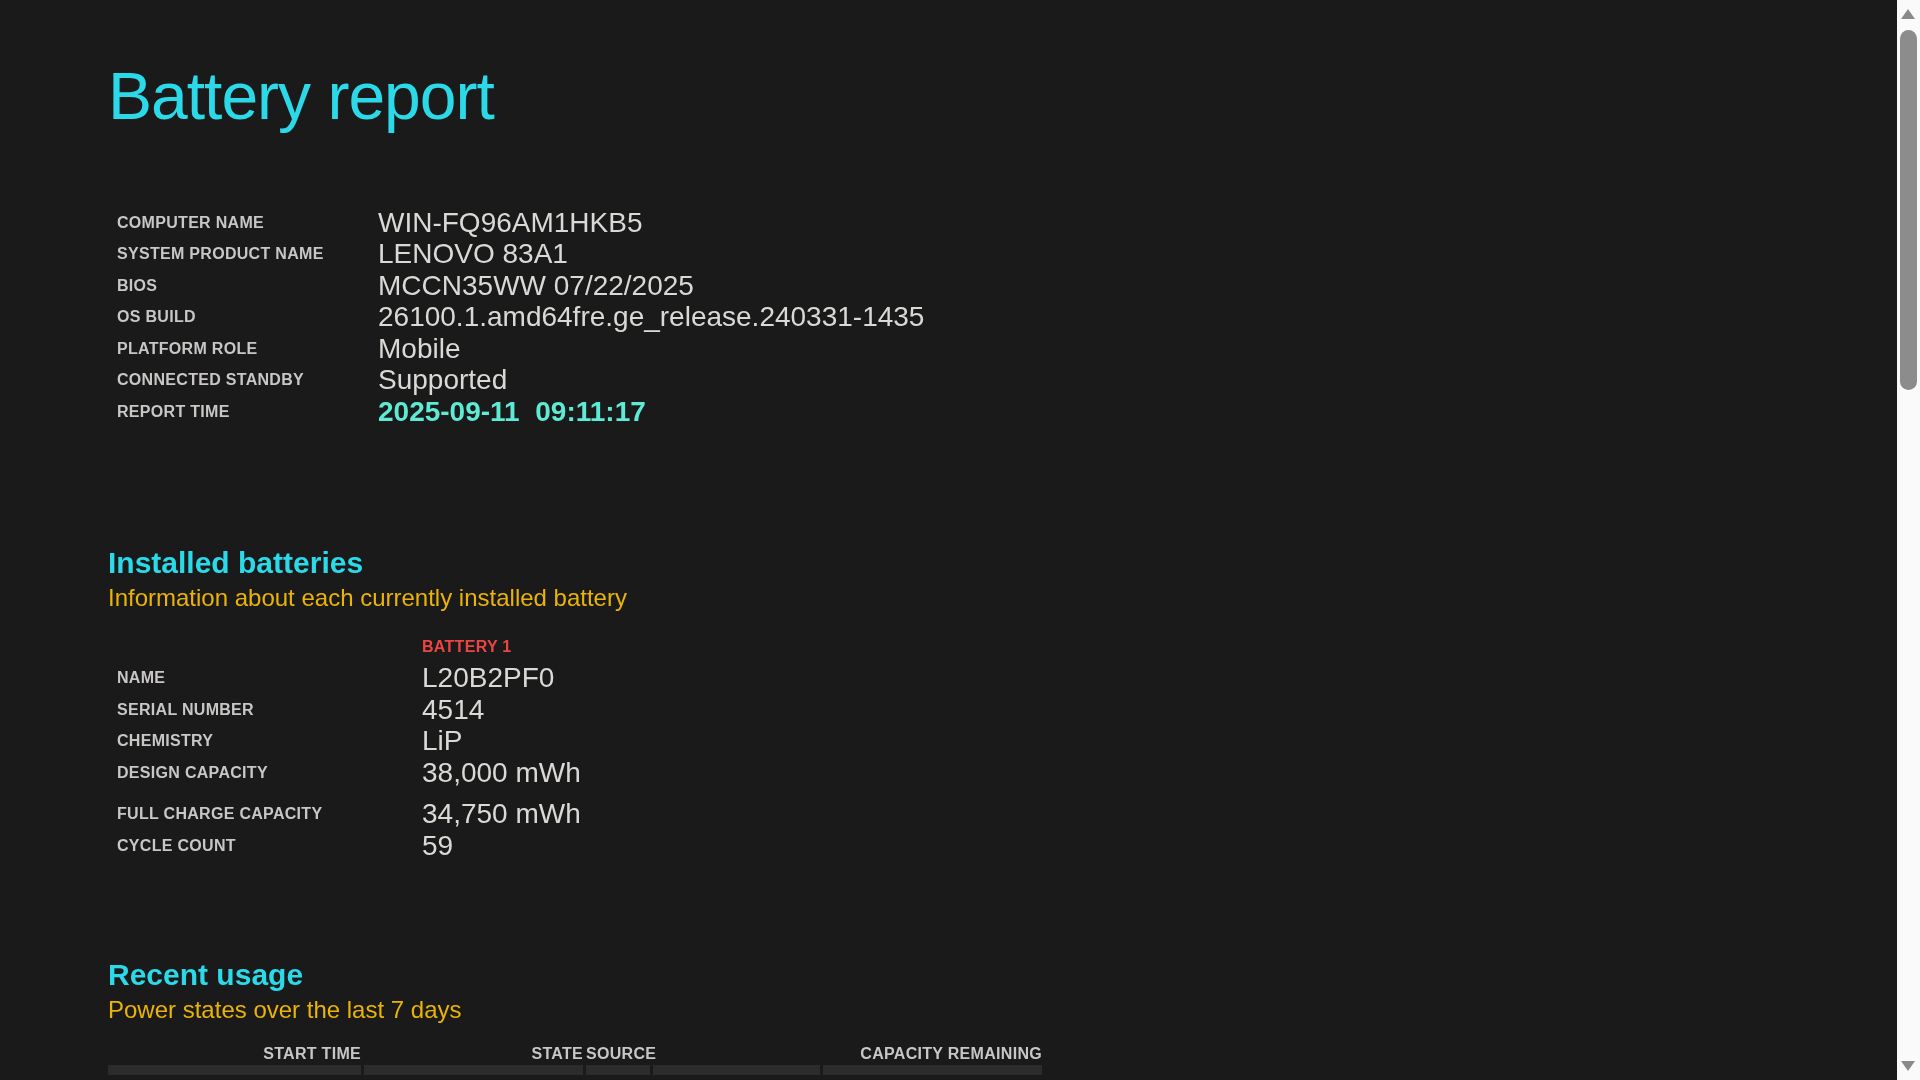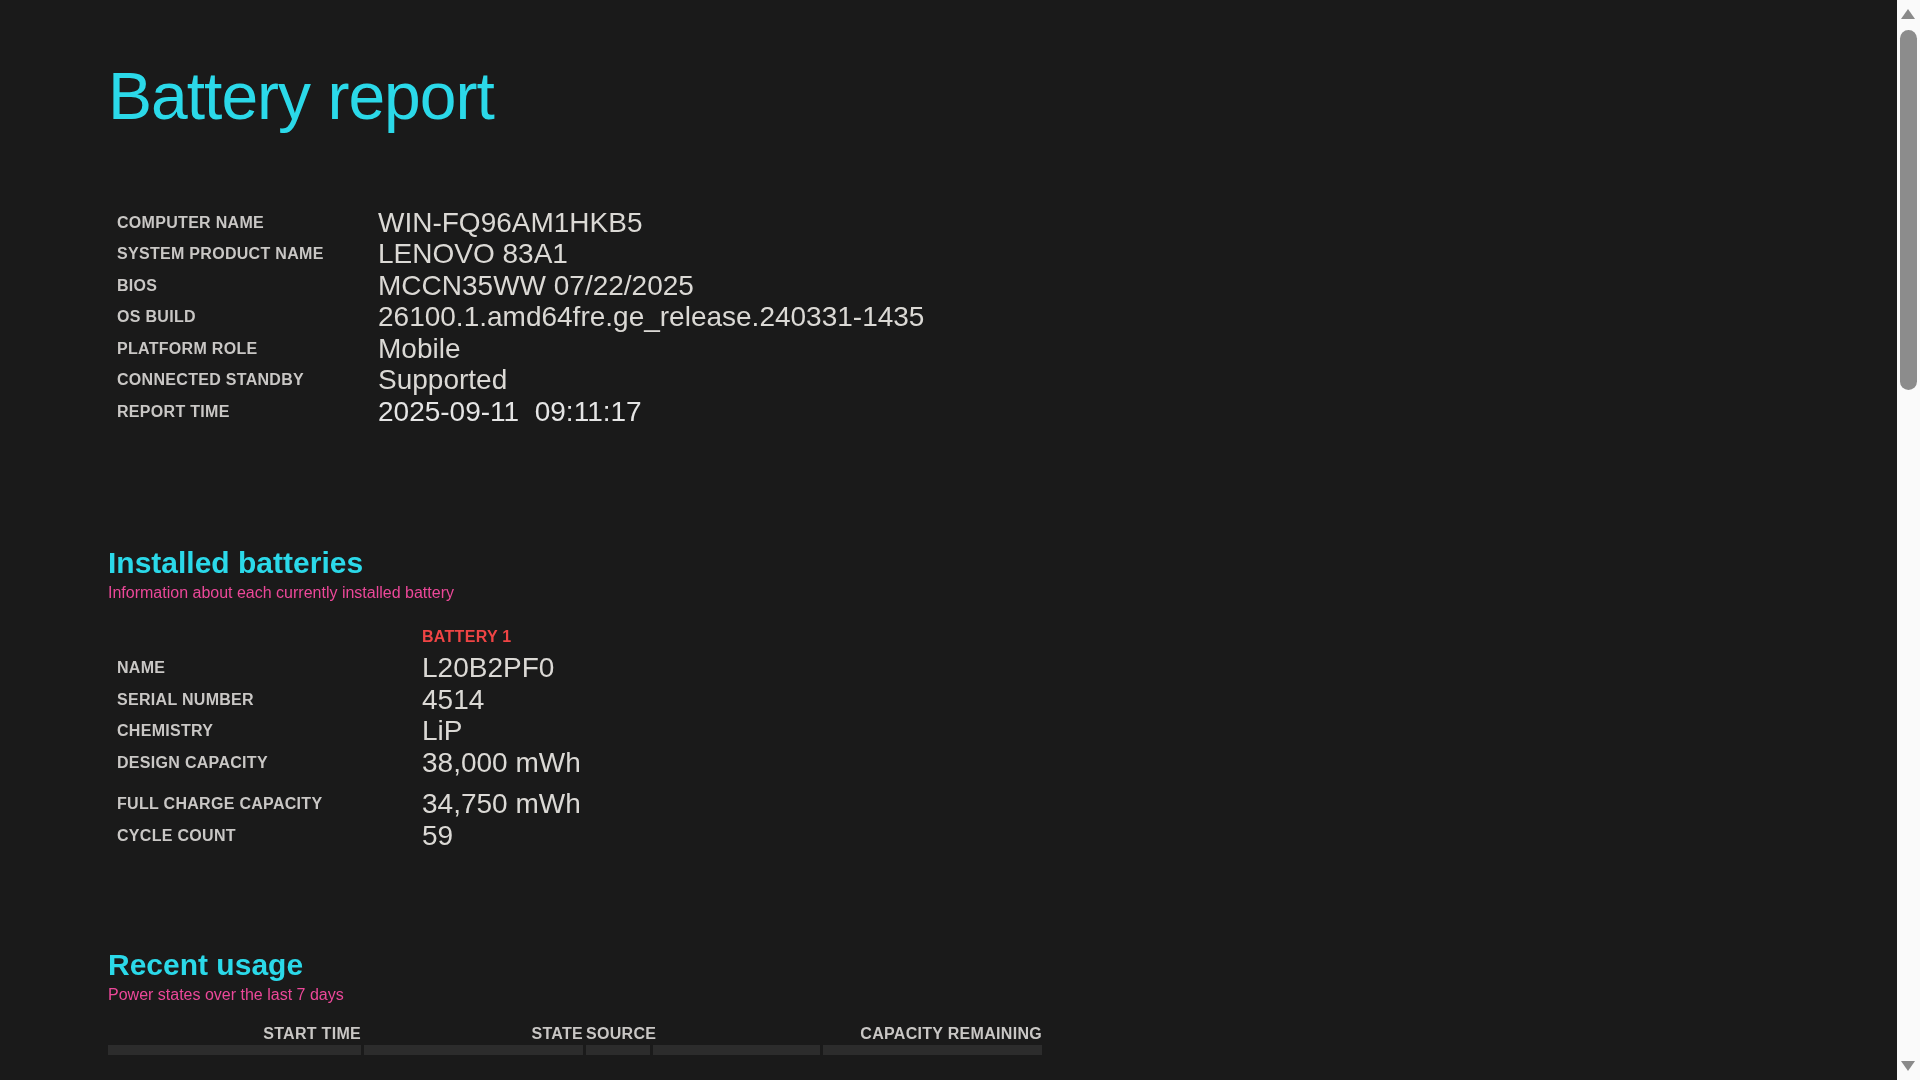--- a/index.html
+++ b/index.html
@@ -41,33 +41,33 @@
     font-weight: bold;
     letter-spacing: 0.3px;
     color: #c9c7c5;
   }
   .kv-table .kv-label { width: 270px; }
   .kv-value {
     font-size: 28px;
     color: #dbd9d5;
     white-space: pre;
   }
-  .kv-value.bold { font-weight: normal; color: #e5e5e5; }
+  .kv-value.bold { font-weight: bold; color: #5eead4; }
 
   h2.section-heading {
     margin: 0;
     font-size: 30px;
     font-weight: bold;
     line-height: 34px;
     color: #2bd9e9;
   }
   .section-subtitle {
     margin-top: 4px;
-    font-size: 16px;
-    color: #ec4899;
+    font-size: 24px;
+    color: #eab308;
   }
   .section-installed { margin-top: 118px; }
   .section-recent { margin-top: 96px; }
 
   .battery-table { margin-top: 20px; }
   .battery-table .kv-label { width: 314px; }
   .battery-col-header {
     display: flex;
     align-items: center;
     height: 31px;

